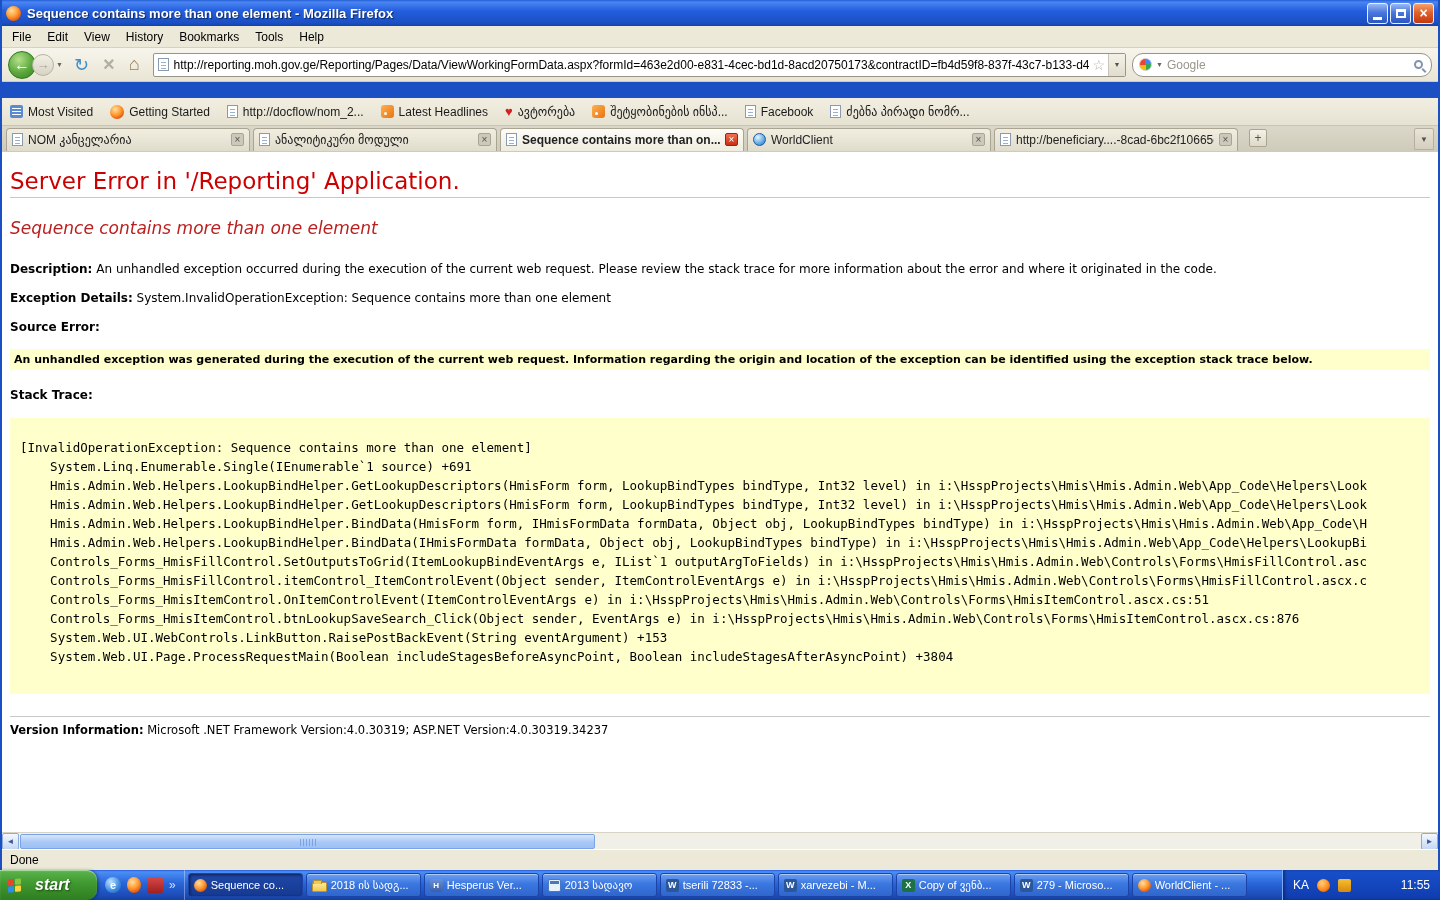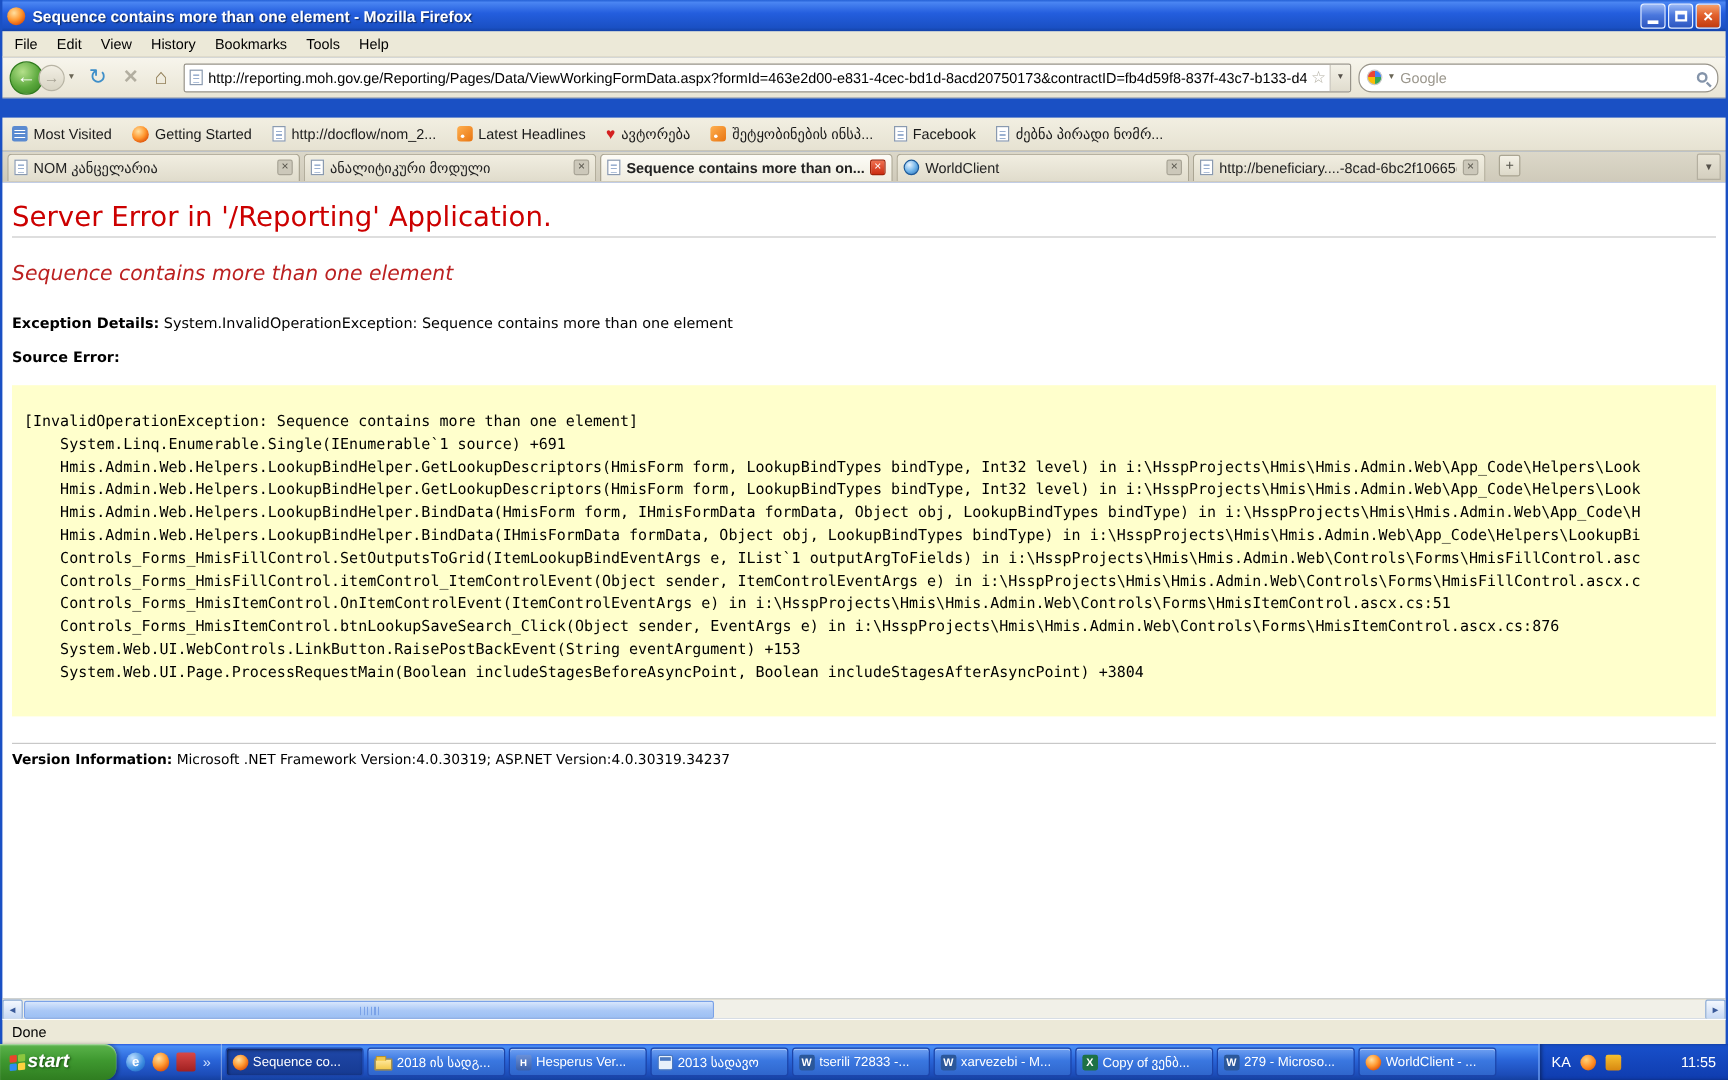--- a/index.html
+++ b/index.html
@@ -134,21 +134,21 @@
   .scroll-thumb::after { content:""; position:absolute; left:50%; top:4px; width:16px; height:7px; transform:translateX(-50%);
     background:repeating-linear-gradient(90deg,#7aa2e8 0 1px, transparent 1px 3px); }
 
   
   .statusbar { height:21px; flex:0 0 21px; background:#ece9d8; border-top:1px solid #fff;
     display:flex; align-items:center; font-size:12px; color:#000000; padding-left:8px; }
 
   
   .taskbar { position:absolute; left:0; bottom:0; width:1440px; height:30px; display:flex; align-items:stretch;
     background:linear-gradient(180deg,#2a5ade 0%,#4a8ef5 6%,#2964d8 45%,#1c4cb8 85%,#1440a0 100%); }
-  .start-btn { flex:0 0 97px; border-radius:0 10px 10px 0; display:flex; align-items:center; gap:2px;
+  .start-btn { flex:0 0 97px; border-radius:0 10px 10px 0; display:flex; align-items:center; gap:14px;
     padding:0 14px 0 8px; color:#fff; font-size:16px; font-weight:bold; font-style:italic;
     text-shadow:1px 1px 2px #1a4a10;
     background:linear-gradient(180deg,#5cb44c 0%,#3f9930 45%,#2f7d20 100%);
     box-shadow:inset 0 1px 1px rgba(255,255,255,.5), 2px 0 3px rgba(0,0,0,.3); }
   .win-flag { display:grid; grid-template-columns:6px 6px; grid-template-rows:6px 6px; gap:1px; transform:skewY(-6deg); }
   .win-flag span { border-radius:1px; }
   .flag-r { background:#e8452c; } .flag-g { background:#8cc63e; } .flag-b { background:#2f8cf0; } .flag-y { background:#ffd23e; }
   .quicklaunch { display:flex; align-items:center; gap:6px; padding:0 8px; border-right:1px solid rgba(255,255,255,.35); }
   .ql-icon { width:16px; height:16px; border-radius:50%; }
   .ql-ie { background:radial-gradient(circle at 35% 30%, #bfe0ff, #3a8ae0 60%, #1a5ab0); color:#fff; font-size:11px;
@@ -284,25 +284,33 @@
     <div class="newtab-btn">+</div>
     <div class="alltabs-btn">▼</div>
   </div>
 
   <div class="content">
     <div class="errpage">
       <h1>Server Error in '/Reporting' Application.</h1>
       <hr class="h1-rule">
       <h2>Sequence contains more than one element</h2>
       <p class="body-line">
+        <b>Description:</b>
+        <span>An unhandled exception occurred during the execution of the current web request. Please review the stack trace for more information about the error and where it originated in the code.</span>
+      </p>
+      <p class="body-line">
         <b>Exception Details:</b>
         <span>System.InvalidOperationException: Sequence contains more than one element</span>
       </p>
       <p class="body-line">
         <b>Source Error:</b>
+      </p>
+      <div class="src-box">An unhandled exception was generated during the execution of the current web request. Information regarding the origin and location of the exception can be identified using the exception stack trace below.</div>
+      <p class="body-line">
+        <b>Stack Trace:</b>
       </p>
       <div class="stack-box">
         <pre>[InvalidOperationException: Sequence contains more than one element]
     System.Linq.Enumerable.Single(IEnumerable`1 source) +691
     Hmis.Admin.Web.Helpers.LookupBindHelper.GetLookupDescriptors(HmisForm form, LookupBindTypes bindType, Int32 level) in i:\HsspProjects\Hmis\Hmis.Admin.Web\App_Code\Helpers\Look
     Hmis.Admin.Web.Helpers.LookupBindHelper.GetLookupDescriptors(HmisForm form, LookupBindTypes bindType, Int32 level) in i:\HsspProjects\Hmis\Hmis.Admin.Web\App_Code\Helpers\Look
     Hmis.Admin.Web.Helpers.LookupBindHelper.BindData(HmisForm form, IHmisFormData formData, Object obj, LookupBindTypes bindType) in i:\HsspProjects\Hmis\Hmis.Admin.Web\App_Code\H
     Hmis.Admin.Web.Helpers.LookupBindHelper.BindData(IHmisFormData formData, Object obj, LookupBindTypes bindType) in i:\HsspProjects\Hmis\Hmis.Admin.Web\App_Code\Helpers\LookupBi
     Controls_Forms_HmisFillControl.SetOutputsToGrid(ItemLookupBindEventArgs e, IList`1 outputArgToFields) in i:\HsspProjects\Hmis\Hmis.Admin.Web\Controls\Forms\HmisFillControl.asc
     Controls_Forms_HmisFillControl.itemControl_ItemControlEvent(Object sender, ItemControlEventArgs e) in i:\HsspProjects\Hmis\Hmis.Admin.Web\Controls\Forms\HmisFillControl.ascx.c

